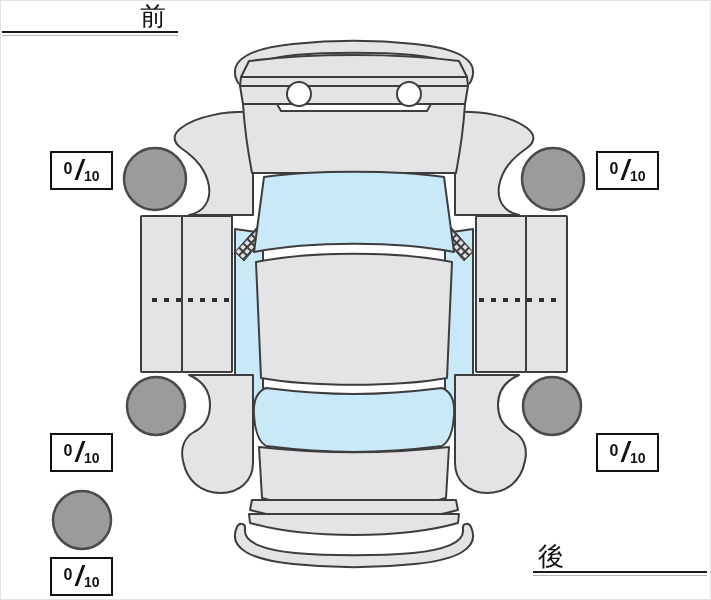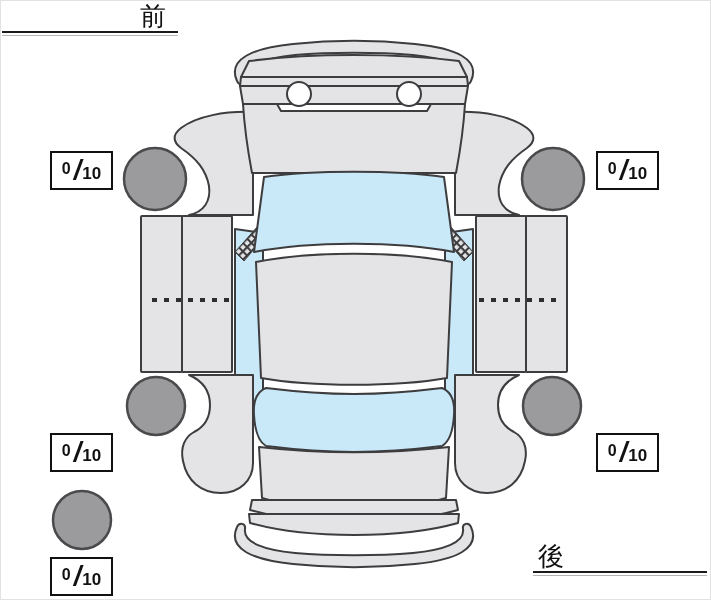--- a/index.html
+++ b/index.html
@@ -15,21 +15,21 @@
   }
   .rule{position:absolute;background:#1b1b1b;height:2px;}
   .rule-shadow{position:absolute;background:#b5b5b5;height:1px;}
   .rating-box{
     position:absolute;width:63px;height:39px;background:#fff;border:2px solid #111;
     box-sizing:border-box;display:flex;align-items:center;justify-content:center;
     color:#111;
   }
   .rv{font-size:16px;font-weight:bold;margin-top:-4px;}
   .rs{font-size:27px;font-weight:bold;font-style:italic;line-height:0.85;margin:0 1px 1px 3px;}
-  .rm{font-size:17px;font-weight:bold;align-self:flex-end;margin-bottom:4px;}
+  .rm{font-size:14px;font-weight:bold;align-self:flex-end;margin-bottom:4px;}
 </style>
 </head>
 <body>
 
 <div id="stage">
 
   <svg id="car" width="711" height="600" viewBox="0 0 711 600">
     <defs>
       <pattern id="hatch" patternUnits="userSpaceOnUse" width="6" height="6" patternTransform="rotate(45)">
         <rect width="6" height="6" fill="#e4e4e6" stroke="none"></rect>

